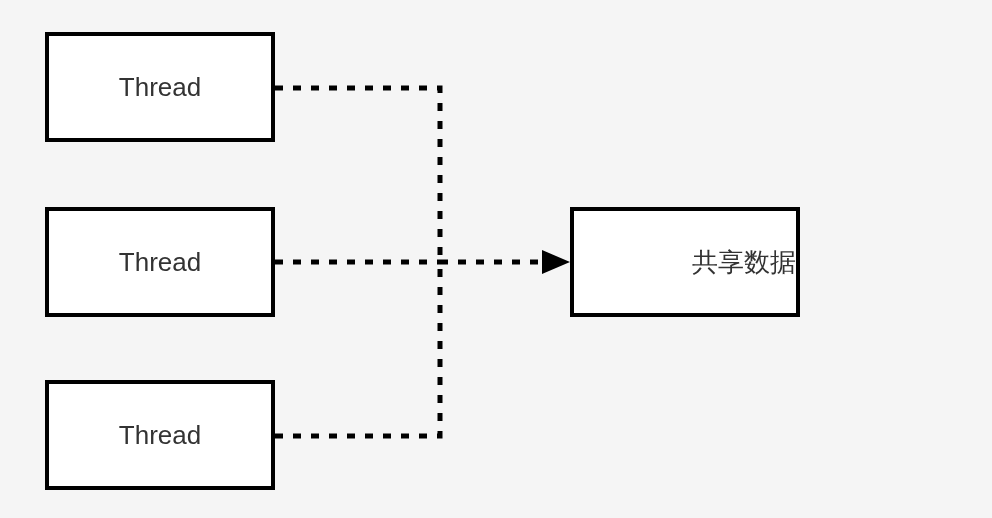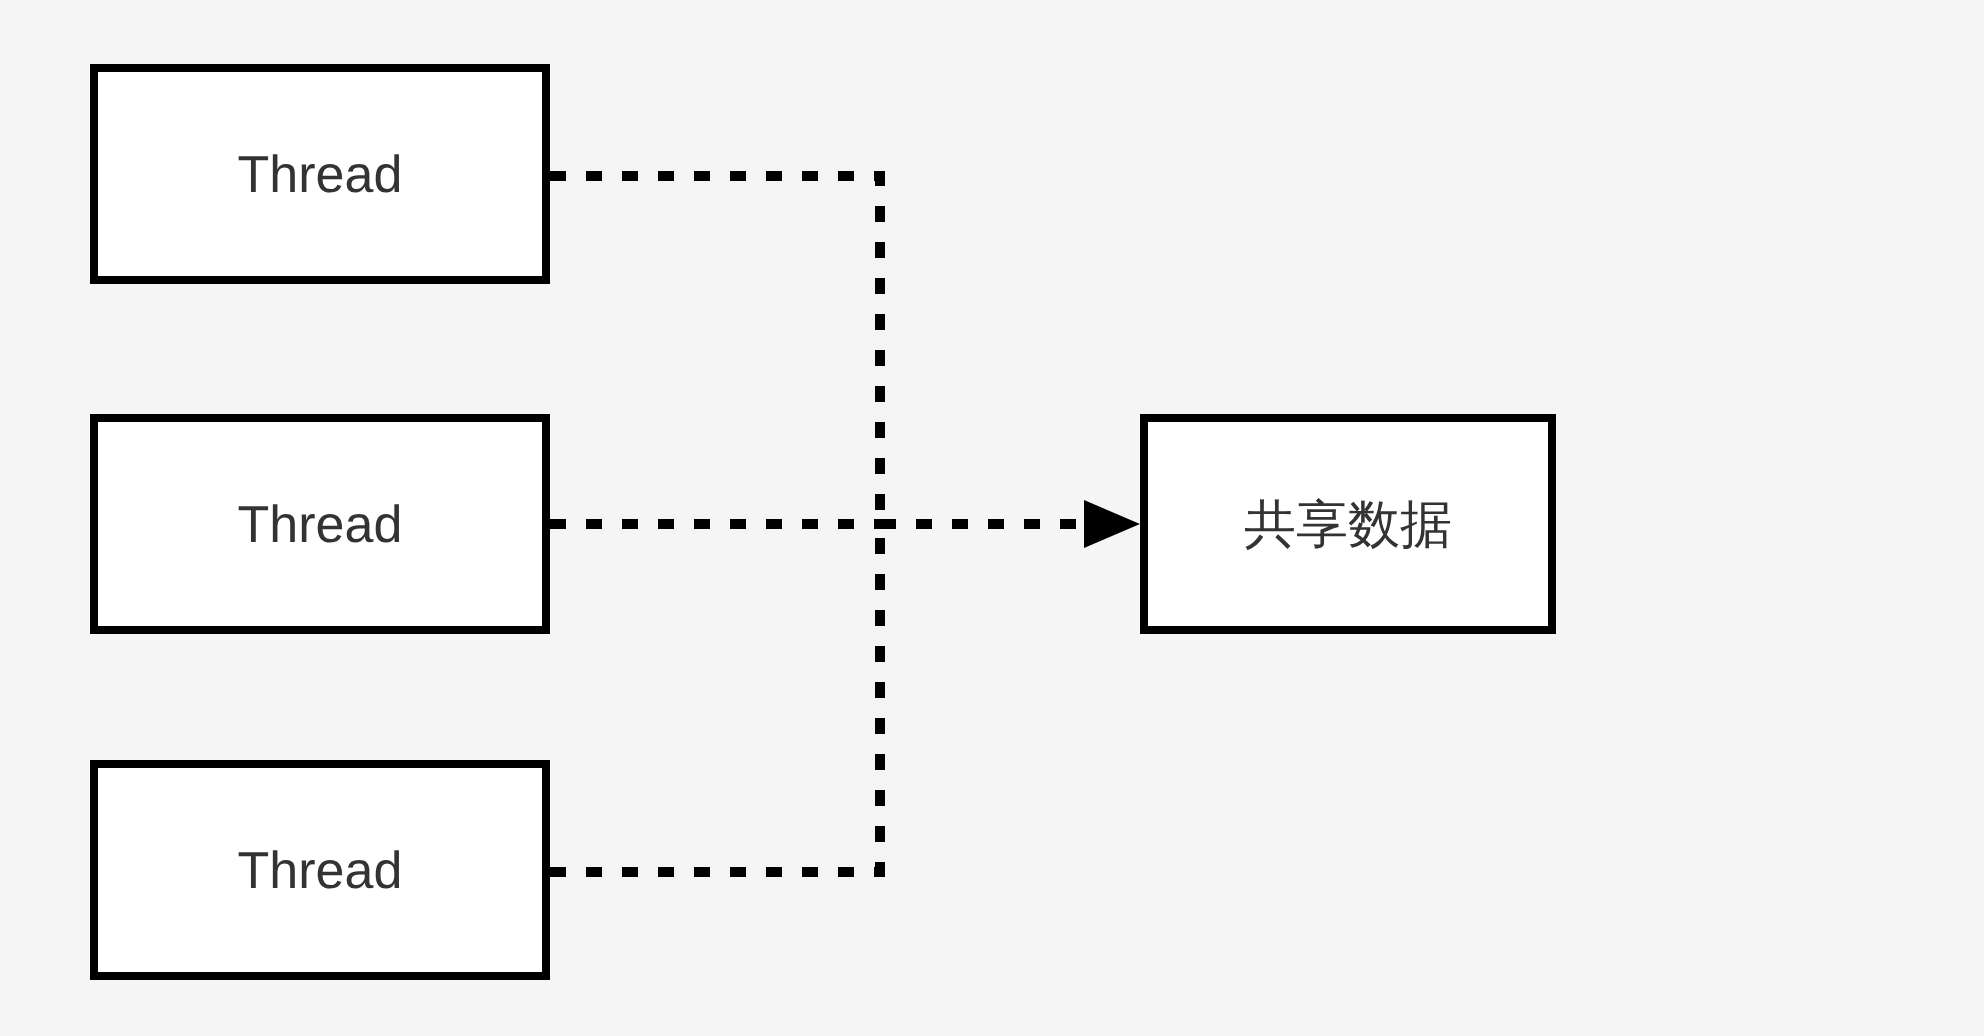--- a/index.html
+++ b/index.html
@@ -22,22 +22,23 @@
       align-items: center;
       justify-content: center;
       font-size: 26px;
       color: #333;
     }
     .thread-box {
       width: 230px;
       height: 110px;
     }
     .shared-box {
-      width: 208px;
+      width: 230px;
       height: 110px;
+      justify-content: flex-end;
     }
     svg {
       position: absolute;
       top: 0;
       left: 0;
       width: 992px;
       height: 518px;
       pointer-events: none;
     }
     .dashed-line {

